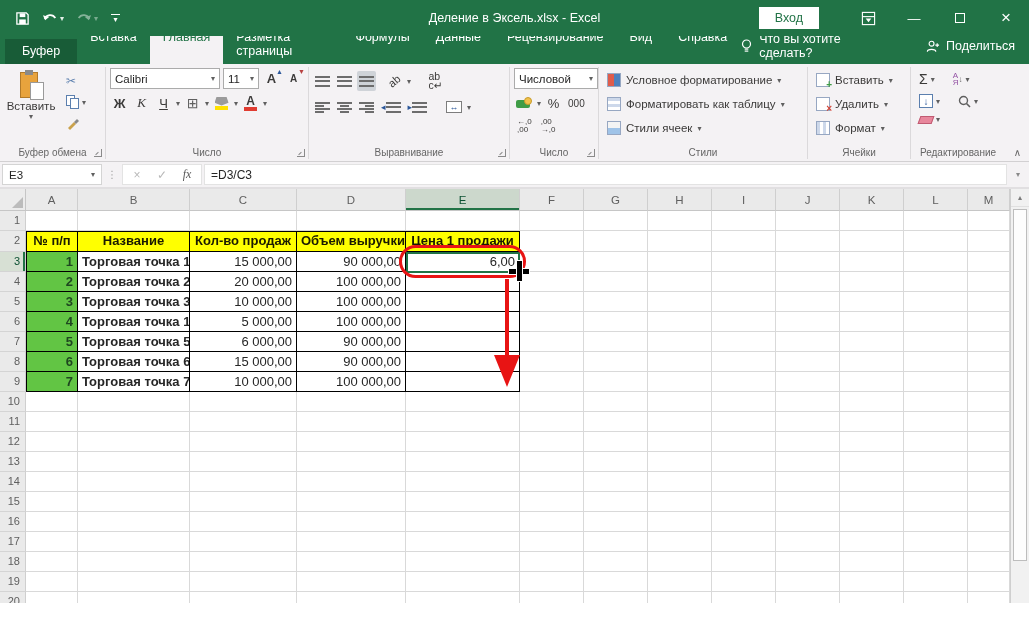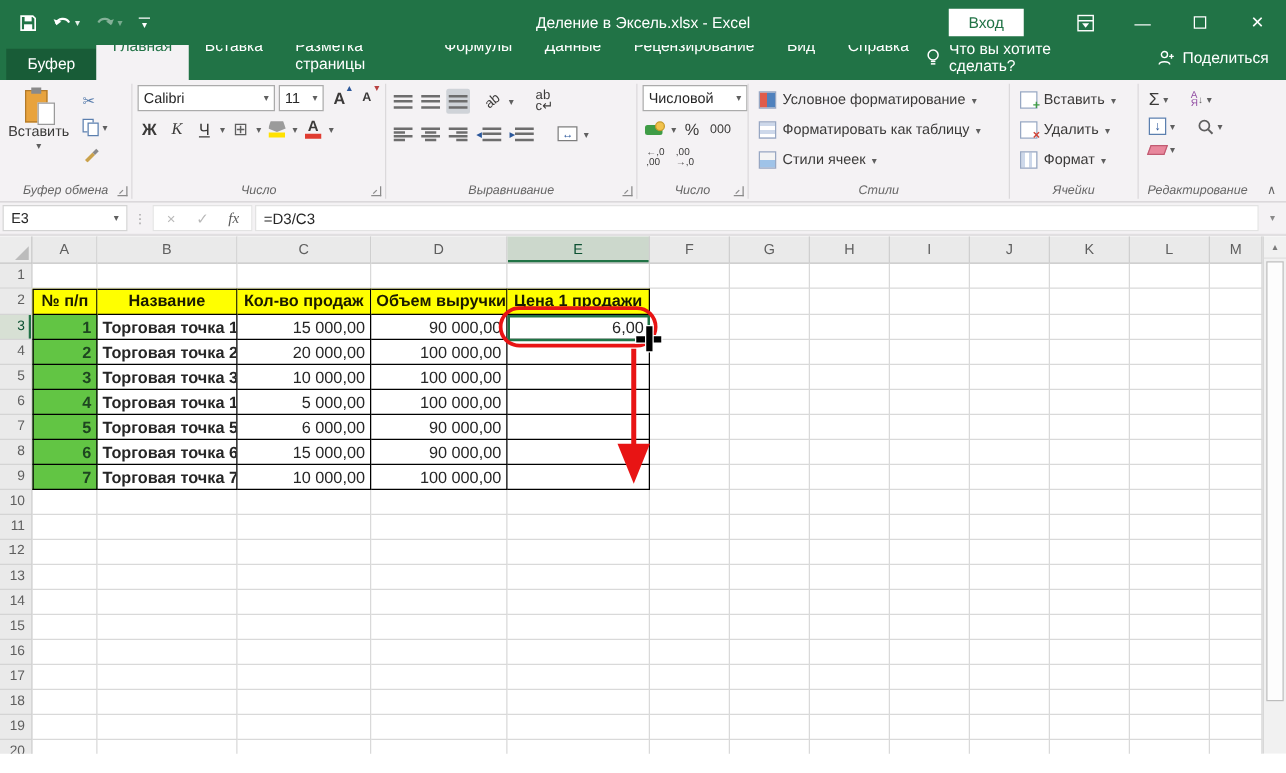--- a/index.html
+++ b/index.html
@@ -28,21 +28,21 @@
   .tab { padding:5px 13px 6px; font-size:12.5px; cursor:default; }
   .tab-file { background:#185c37; padding:5px 17px 6px; margin-left:5px; }
   .tab.active { background:#f4f2f4; color:#217346; }
   .tabrow-right { margin-left:auto; display:flex; align-items:center; gap:6px; padding-right:14px; padding-bottom:4px; font-size:12.5px; }
   .bulb, .person { display:flex; align-items:center; }
 
   
   .ribbon { height:98px; background:#f4f2f4; border-bottom:1px solid #d2d0d2; display:flex; padding:1px 1px 0; position:relative; }
   .rgroup { display:flex; flex-direction:column; height:100%; }
   .rbody { flex:1; display:flex; padding:3px 3px 0; }
-  .rlabel { height:17px; font-size:10px; color:#666; display:flex; align-items:center; justify-content:center; position:relative; padding:0 10px; white-space:nowrap;font-style:italic; }
+  .rlabel { height:17px; font-size:10px; color:#666; display:flex; align-items:center; justify-content:center; position:relative; padding:0 10px; white-space:nowrap; }
   .launcher { position:absolute; right:2px; bottom:4px; width:8px; height:8px; border-right:1px solid #8a8a8a; border-bottom:1px solid #8a8a8a; }
   .launcher::after { content:""; position:absolute; right:2px; bottom:2px; width:4px; height:1px; background:#8a8a8a; transform:rotate(-45deg); }
   .rdiv { width:1px; background:#dbd9db; margin:2px 1px; }
   .caret { font-size:8px; color:#5f5f5f; }
   .rbtn { display:flex; align-items:center; gap:3px; padding:2px 4px; border-radius:2px; color:#3b3a39; }
 
   
   .g-clip .rbody { gap:4px; }
   .paste-btn { width:54px; display:flex; flex-direction:column; align-items:center; font-size:11.5px; color:#3b3a39; }
   .clipicon { position:relative; width:26px; height:30px; margin-top:2px; }
@@ -214,22 +214,22 @@
       <div class="winbtn">
           <div class="maxbox"></div>
         </div>
       <div class="winbtn" style="font-size:17px;">×</div>
     </div>
   </div>
 
   <div class="tabrow">
     <div class="tab tab-file">Буфер</div>
     <div id="ribbon-tabs" style="display:flex;">
+        <div class="tab">Вставка</div>
         <div class="tab active">Главная</div>
-        <div class="tab">Вставка</div>
         <div class="tab">Разметка страницы</div>
         <div class="tab">Формулы</div>
         <div class="tab">Данные</div>
         <div class="tab">Рецензирование</div>
         <div class="tab">Вид</div>
         <div class="tab">Справка</div>
       </div>
     <div class="tabrow-right">
       <span class="bulb">
         <svg width="13" height="15" viewBox="0 0 12 15">
@@ -758,21 +758,21 @@
           <div class="cell" style="width: 114px;"></div>
           <div class="cell" style="width: 64px;"></div>
           <div class="cell" style="width: 64px;"></div>
           <div class="cell" style="width: 64px;"></div>
           <div class="cell" style="width: 64px;"></div>
           <div class="cell" style="width: 64px;"></div>
           <div class="cell" style="width: 64px;"></div>
           <div class="cell" style="width: 64px;"></div>
           <div class="cell" style="width: 42px;"></div>
         </div>
-        <div class="grow" style="height: 20px; font-family: Liberation Mono, monospace;">
+        <div class="grow" style="height: 20px;">
           <div class="rhead">12</div>
           <div class="cell" style="width: 52px;"></div>
           <div class="cell" style="width: 112px;"></div>
           <div class="cell" style="width: 107px;"></div>
           <div class="cell" style="width: 109px;"></div>
           <div class="cell" style="width: 114px;"></div>
           <div class="cell" style="width: 64px;"></div>
           <div class="cell" style="width: 64px;"></div>
           <div class="cell" style="width: 64px;"></div>
           <div class="cell" style="width: 64px;"></div>

